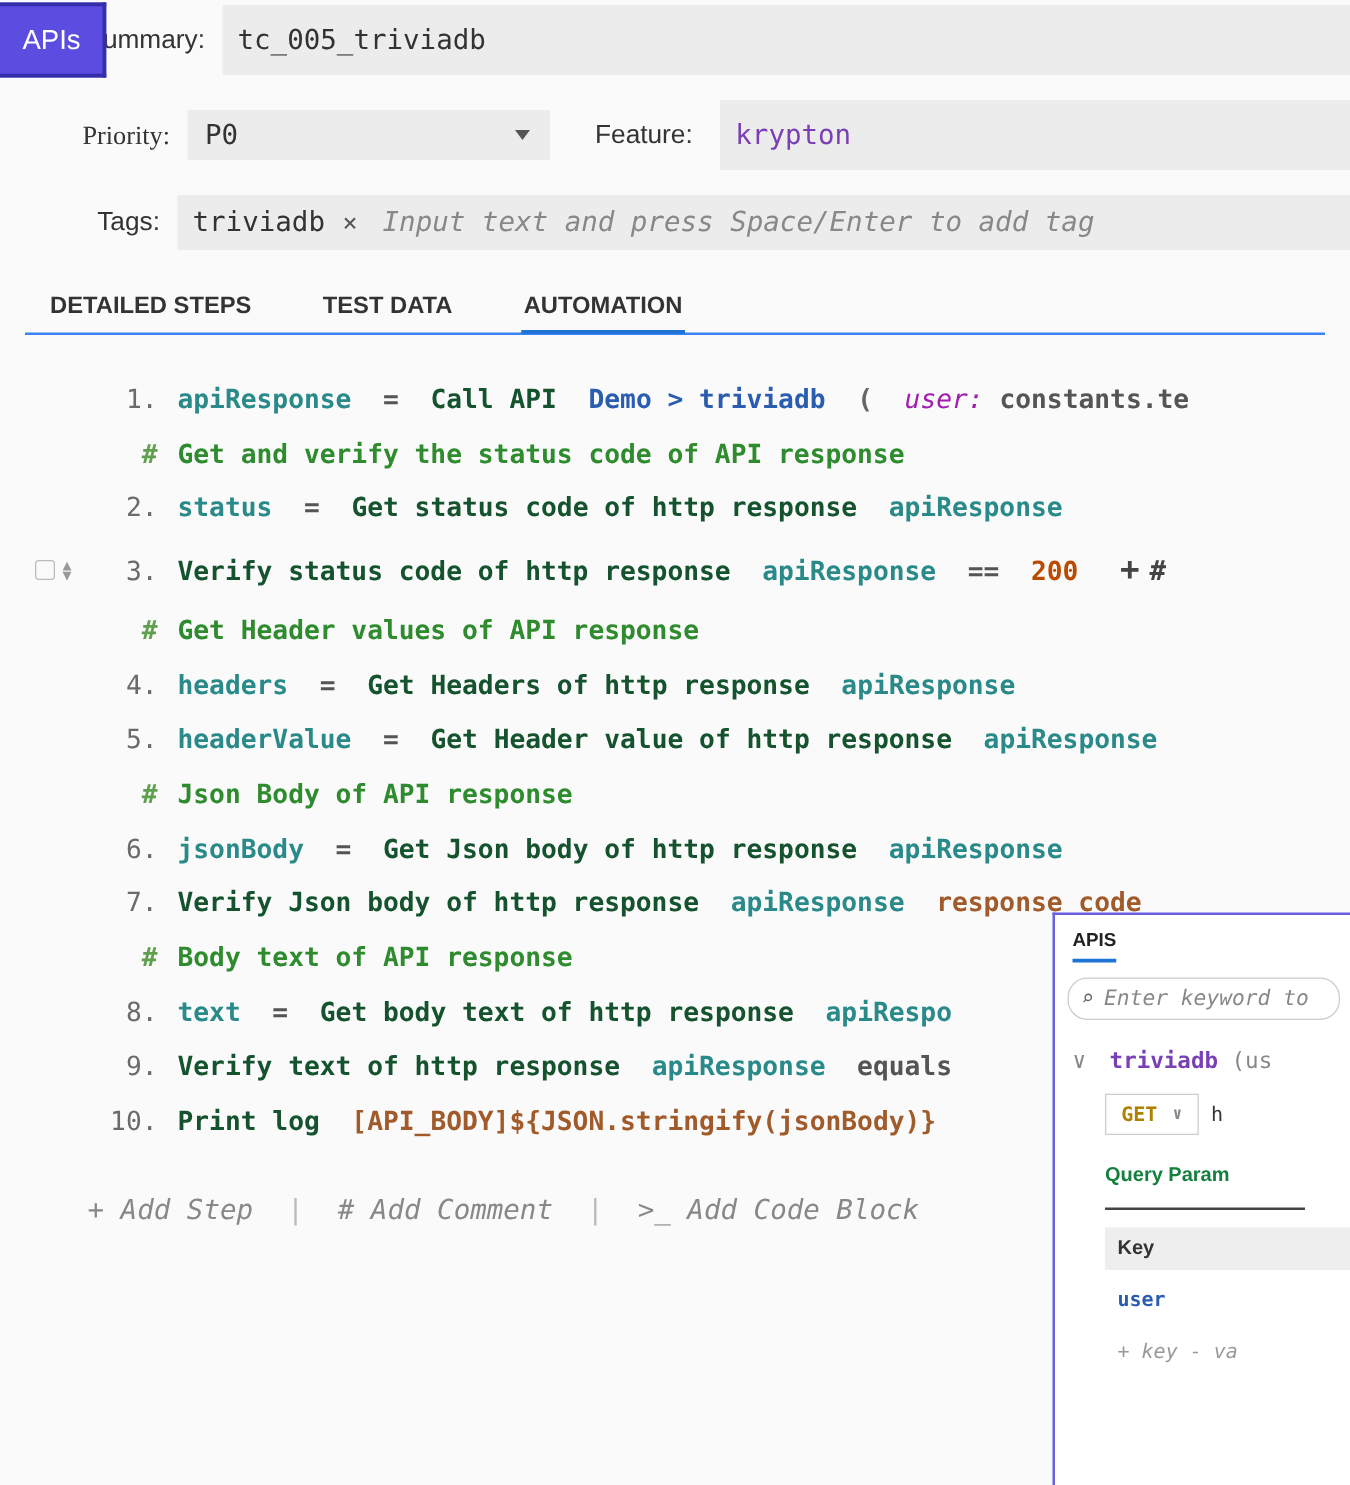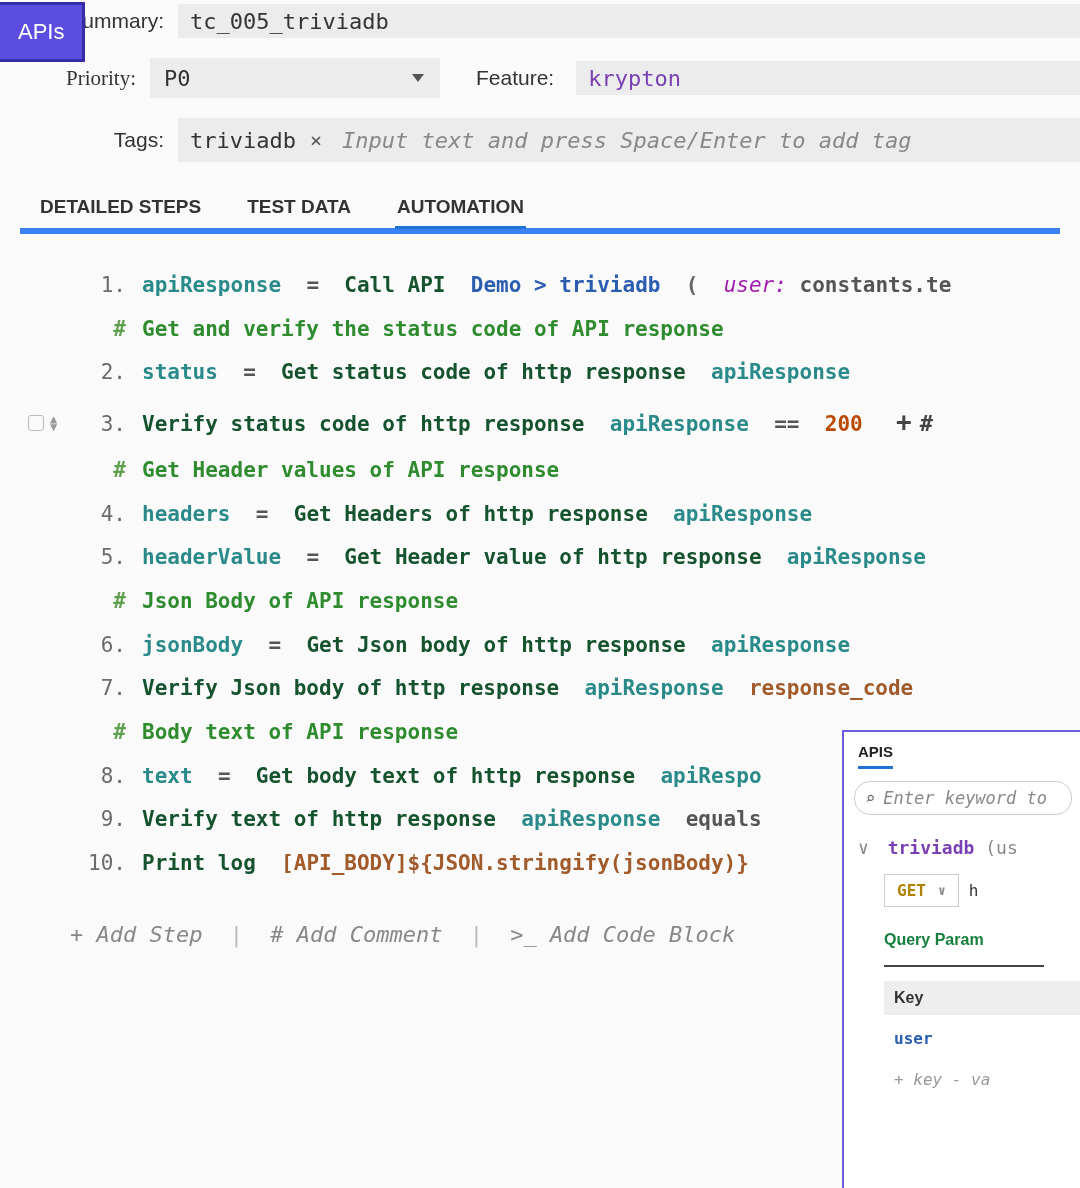--- a/index.html
+++ b/index.html
@@ -36,31 +36,31 @@
   }
   .form-label {
     font-size: 21px;
     color: #333;
     text-align: right;
     padding-right: 14px;
     white-space: nowrap;
   }
   .label-summary { width: 178px; }
   .label-priority { width: 150px; font-family: Liberation Serif, serif; }
-  .label-tags { width: 178px; }
+  .label-tags { width: 142px; }
   .label-feature { margin-left: 36px; padding-right: 22px; }
   .text-input {
     background: #ececec;
     border: none;
     font-family: "Consolas", "Menlo", monospace;
     font-size: 22px;
     padding: 6px 12px;
     color: #333;
     flex: 1;
-    height: 34px;
+    height: 56px;
     min-width: 0;
   }
   .text-input.mono-purple { color: #7a3fb5; }
   .select-wrap {
     position: relative;
     background: #ececec;
     width: 290px;
     height: 40px;
     display: flex;
     align-items: center;
@@ -86,24 +86,24 @@
     align-items: center;
     padding: 0 12px;
     font-family: "Consolas", "Menlo", monospace;
     font-size: 22px;
   }
   .tag-chip { color: #333; margin-right: 14px; }
   .tag-x { color: #555; font-size: 20px; margin-right: 20px; cursor: pointer; }
   .tag-placeholder { color: #888; font-style: italic; flex: 1; }
   .tabs {
     display: flex;
-    border-bottom: 6px solid #3b82f6;
+    border-bottom: 2px solid #3b82f6;
     margin: 28px 20px 0 20px;
     padding-left: 18px;
-    gap: 42px;
+    gap: 53px;
     align-items: flex-end;
   }
   .tab {
     font-size: 19px;
     font-weight: 600;
     color: #333;
     padding: 6px 2px 10px 2px;
     cursor: pointer;
     position: relative;
   }

